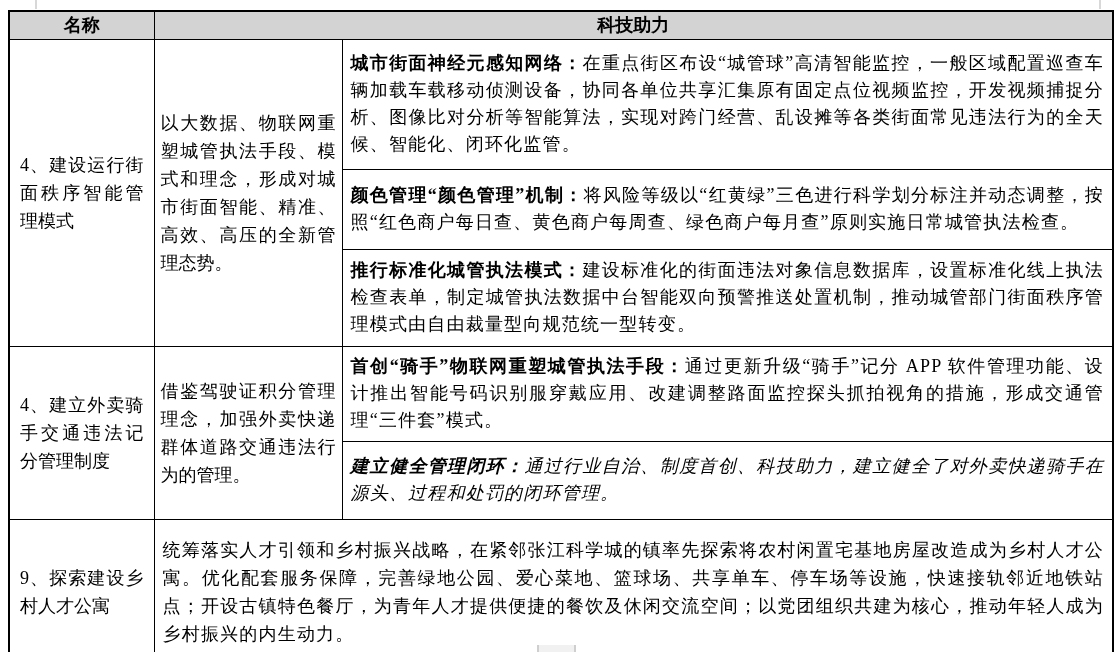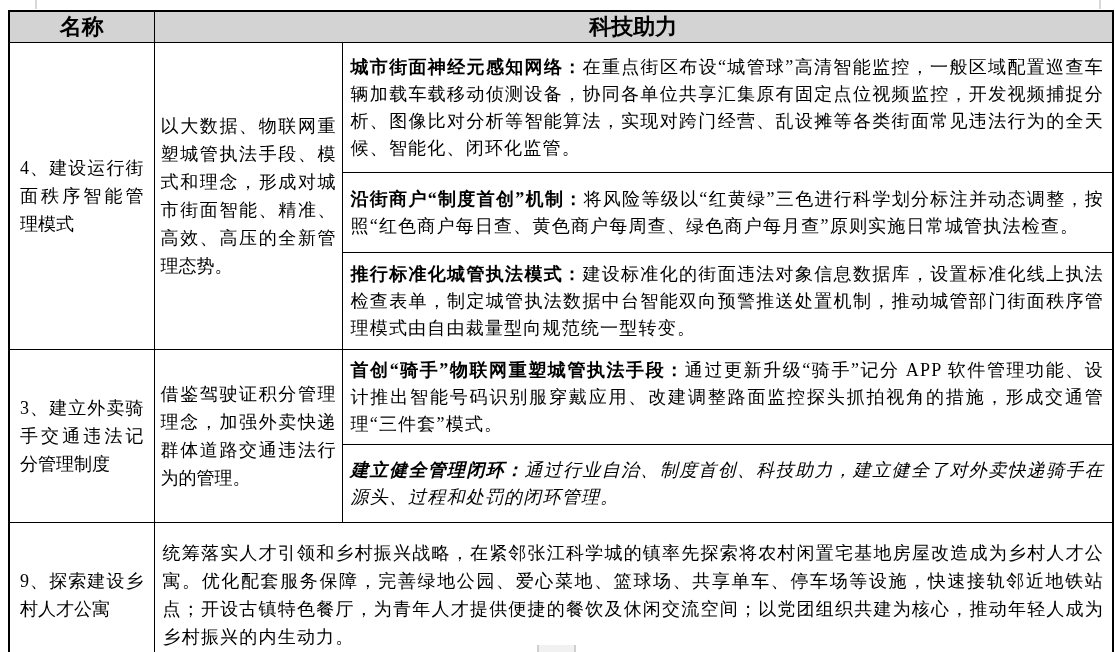--- a/index.html
+++ b/index.html
@@ -30,21 +30,21 @@
     table-layout:fixed;
   }
   table.plan,
   table.plan th,
   table.plan td{
     border:1px solid var(--border-color);
   }
   table.plan{border:2px solid var(--border-color);}
   th{
     background:var(--header-bg);
-    font-size:22px;
+    font-size:18px;
     font-weight:bold;
     text-align:center;
     height:26px;
     padding:0;
   }
   td{
     font-size:18px;
     vertical-align:middle;
     box-sizing:border-box;
   }
@@ -100,28 +100,28 @@
     </tr>
   </thead>
   <tbody>
 
     <tr class="h-6a">
       <td class="name-cell" rowspan="3">4、建设运行街面秩序智能管理模式</td>
       <td class="summary-cell" rowspan="3">以大数据、物联网重塑城管执法手段、模式和理念，形成对城市街面智能、精准、高效、高压的全新管理态势。</td>
       <td class="detail-cell"><span class="lead">城市街面神经元感知网络：</span><span>在重点街区布设“城管球”高清智能监控，一般区域配置巡查车辆加载车载移动侦测设备，协同各单位共享汇集原有固定点位视频监控，开发视频捕捉分析、图像比对分析等智能算法，实现对跨门经营、乱设摊等各类街面常见违法行为的全天候、智能化、闭环化监管。</span></td>
     </tr>
     <tr class="h-6b">
-      <td class="detail-cell"><span class="lead">沿街商户“制度首创”机制：</span><span>将风险等级以“红黄绿”三色进行科学划分标注并动态调整，按照“红色商户每日查、黄色商户每周查、绿色商户每月查”原则实施日常城管执法检查。</span></td>
+      <td class="detail-cell"><span class="lead">颜色管理“颜色管理”机制：</span><span>将风险等级以“红黄绿”三色进行科学划分标注并动态调整，按照“红色商户每日查、黄色商户每周查、绿色商户每月查”原则实施日常城管执法检查。</span></td>
     </tr>
     <tr class="h-6c">
       <td class="detail-cell"><span class="lead">推行标准化城管执法模式：</span><span>建设标准化的街面违法对象信息数据库，设置标准化线上执法检查表单，制定城管执法数据中台智能双向预警推送处置机制，推动城管部门街面秩序管理模式由自由裁量型向规范统一型转变。</span></td>
     </tr>
 
     <tr class="h-7a">
-      <td class="name-cell" rowspan="2">3、建立外卖骑手交通违法记分管理制度</td>
+      <td class="name-cell" rowspan="2">4、建立外卖骑手交通违法记分管理制度</td>
       <td class="summary-cell" rowspan="2">借鉴驾驶证积分管理理念，加强外卖快递群体道路交通违法行为的管理。</td>
       <td class="detail-cell"><span class="lead">首创“骑手”物联网重塑城管执法手段：</span><span>通过更新升级“骑手”记分 APP 软件管理功能、设计推出智能号码识别服穿戴应用、改建调整路面监控探头抓拍视角的措施，形成交通管理“三件套”模式。</span></td>
     </tr>
     <tr class="h-7b">
       <td class="detail-cell"><span class="lead">建立健全管理闭环：</span><span>通过行业自治、制度首创、科技助力，建立健全了对外卖快递骑手在源头、过程和处罚的闭环管理。</span></td>
     </tr>
 
     <tr class="h-8">
       <td class="name-cell">9、探索建设乡村人才公寓</td>
       <td class="wide-cell" colspan="2"><span class="lead"></span><span>统筹落实人才引领和乡村振兴战略，在紧邻张江科学城的镇率先探索将农村闲置宅基地房屋改造成为乡村人才公寓。优化配套服务保障，完善绿地公园、爱心菜地、篮球场、共享单车、停车场等设施，快速接轨邻近地铁站点；开设古镇特色餐厅，为青年人才提供便捷的餐饮及休闲交流空间；以党团组织共建为核心，推动年轻人成为乡村振兴的内生动力。</span></td>

